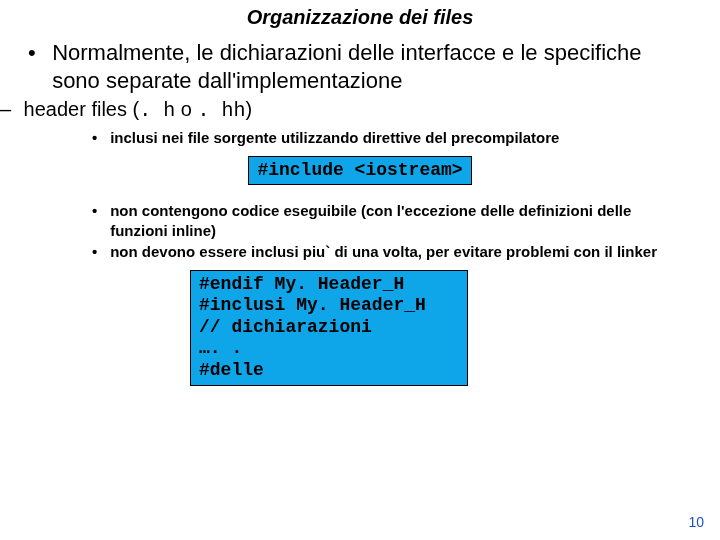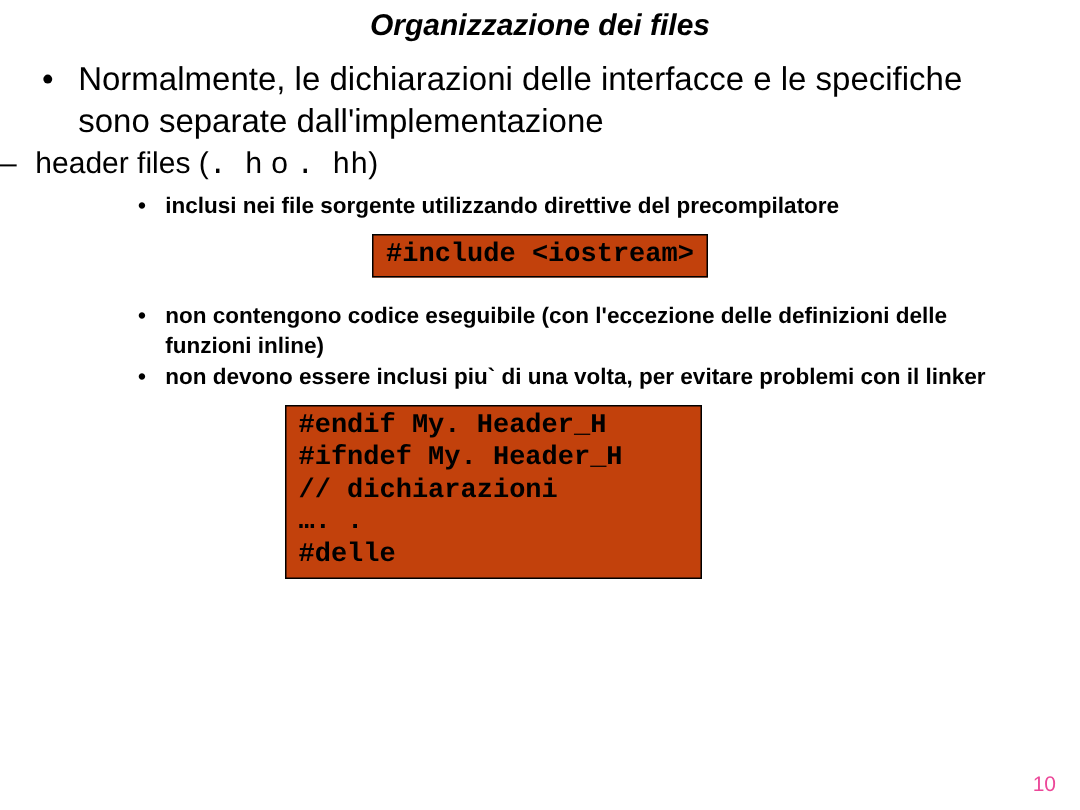--- a/index.html
+++ b/index.html
@@ -65,41 +65,41 @@
     width: 14px;
     vertical-align: top;
   }
   .lvl3 .text {
     display: inline-block;
     width: 560px;
     vertical-align: top;
   }
   .codebox {
     border: 1px solid #000;
-    background: #c2410c;
+    background: #0ea5e9;
     font-family: "Courier New", Courier, monospace;
     font-weight: bold;
     font-size: 18px;
     padding: 3px 8px;
     margin: 8px auto 10px auto;
     width: fit-content;
     line-height: 1.2;
   }
   .codebox.block2 {
     margin-left: 190px;
     margin-right: auto;
     text-align: left;
     width: 260px;
   }
   .pagenum {
     position: absolute;
     bottom: 10px;
     right: 16px;
     font-size: 14px;
-    color: #ec4899;
+    color: #1d4ed8;
   }
 </style>
 </head>
 <body>
 
 <div class="title">Organizzazione dei files</div>
 
 <div class="lvl1">
   <span class="bullet">•</span>
   <span class="text">Normalmente, le dichiarazioni delle interfacce e le specifiche sono separate dall'implementazione</span>
@@ -124,19 +124,19 @@
   <span class="text">non contengono codice eseguibile (con l'eccezione delle definizioni delle funzioni inline)</span>
 </div>
 
 <div class="lvl3" style="padding-top:2px;">
   <span class="dot">•</span>
   <span class="text">non devono essere inclusi piu` di una volta, per evitare problemi con il linker</span>
 </div>
 
 <div class="codebox block2">
   <div>#endif My. Header_H</div>
-  <div>#ifndef My. Header_H</div>
+  <div>#inclusi My. Header_H</div>
   <div>// dichiarazioni</div>
   <div>…. .</div>
   <div>#delle</div>
 </div>
 
 <div class="pagenum">10</div>
 
 </body></html>

